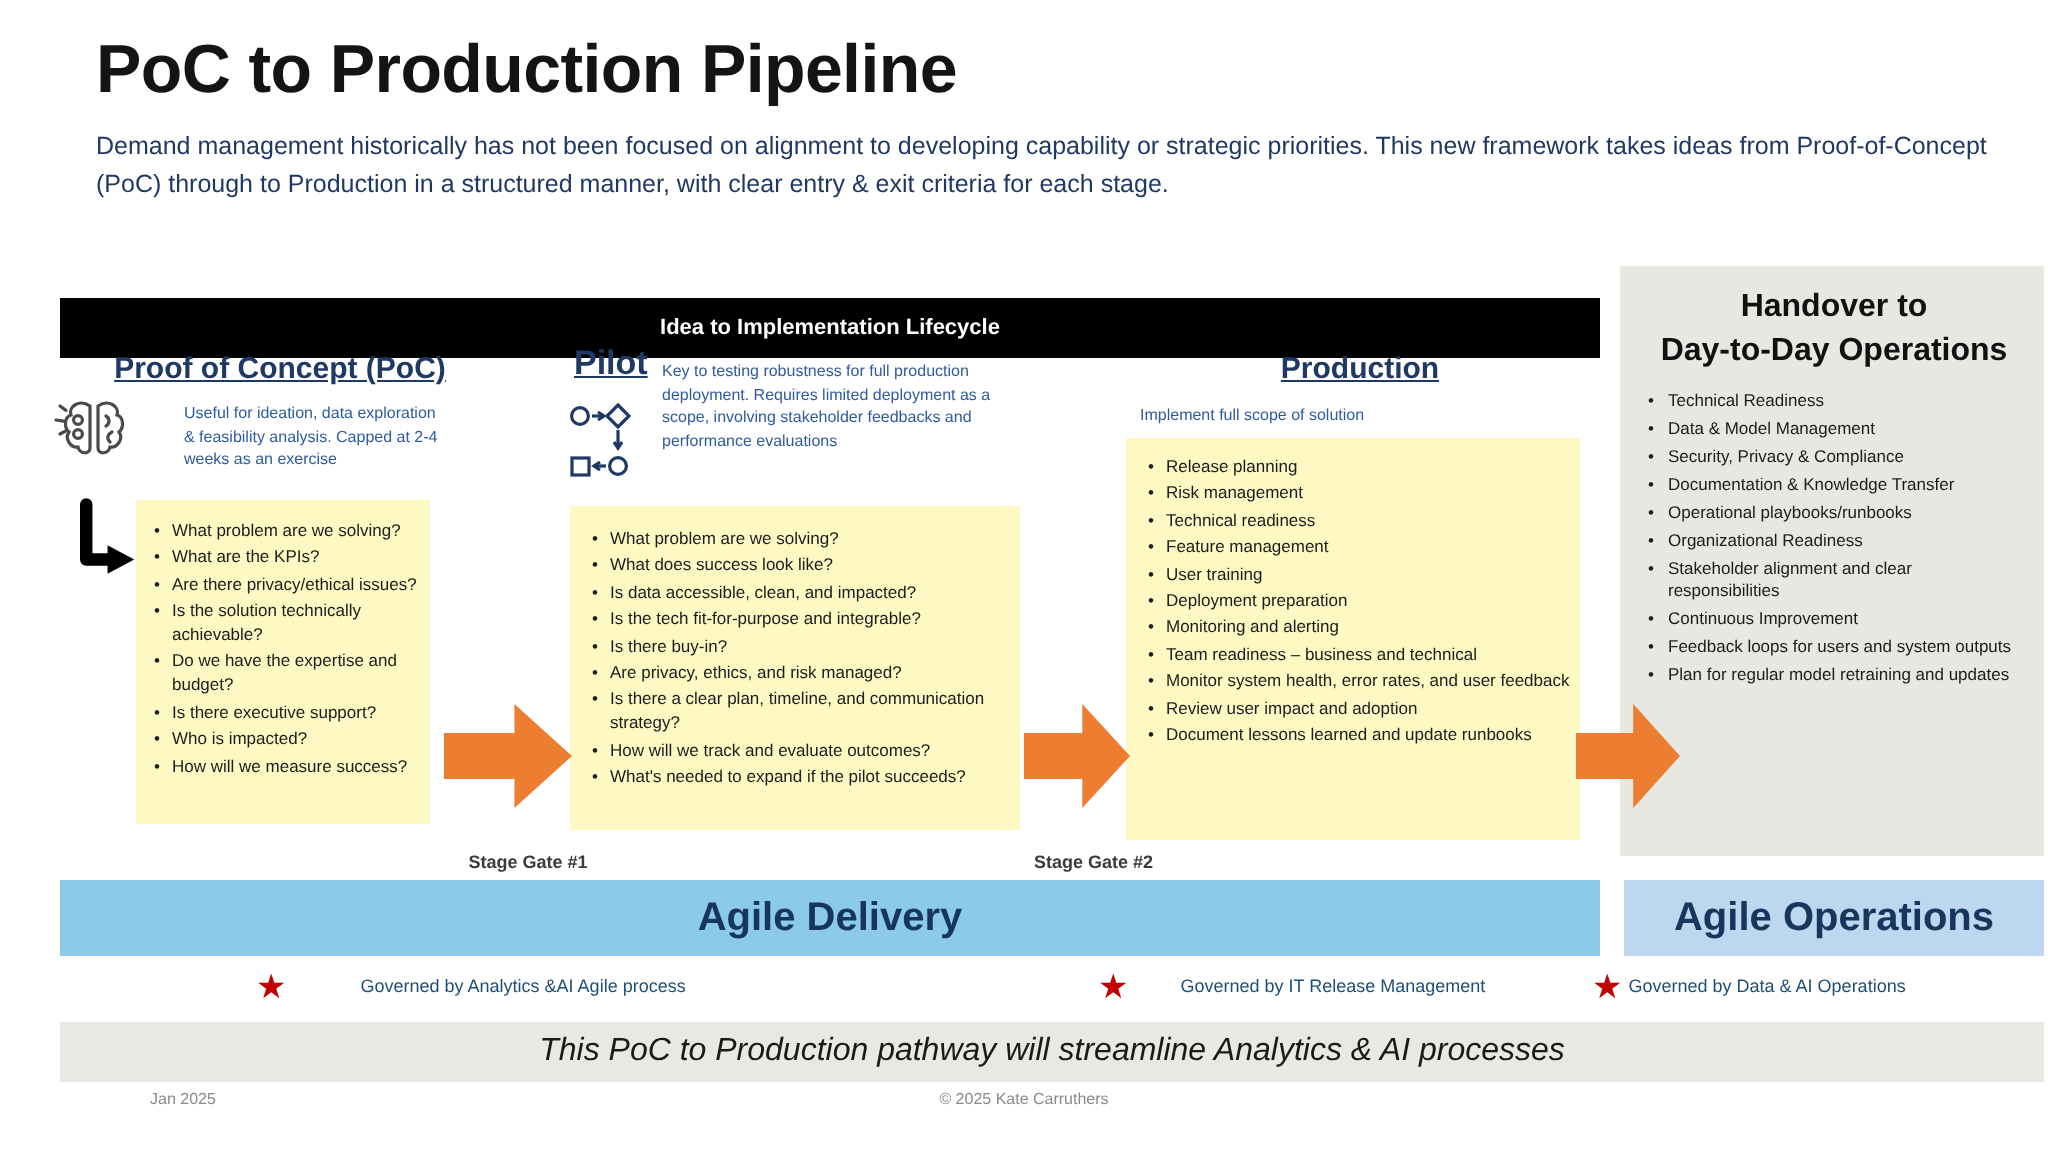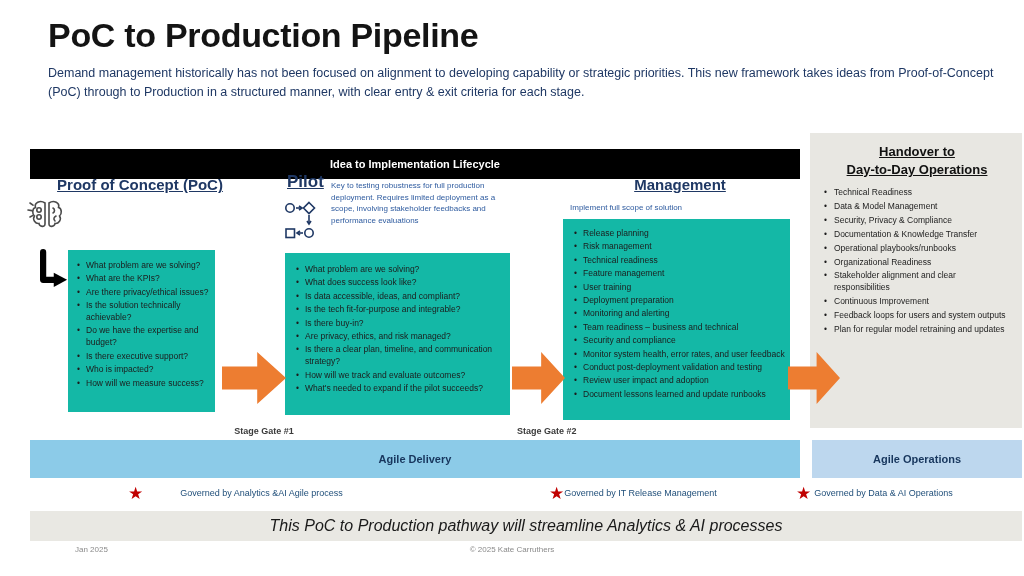--- a/index.html
+++ b/index.html
@@ -15,54 +15,54 @@
   .stage-title { position:absolute; font-weight:700; color:#1F3864;text-decoration:underline; }
   .poc-title { left:40px; top:176px; width:200px; text-align:center; font-size:15px; }
   .pilot-title { left:287px; top:172px; font-size:17px; }
   .prod-title { left:570px; top:176px; width:220px; text-align:center; font-size:15px; }
 
   .small-desc { position:absolute; font-size:8px; line-height:1.45; color:#2E5B9F; }
   .poc-desc { left:92px; top:201px; width:128px; }
   .pilot-desc { left:331px; top:180px; width:182px; }
   .prod-desc { left:570px; top:202px; width:200px; }
 
-  .graybox { position:absolute; background:#14b8a6; }
+  .graybox { position:absolute; background:#fef9c3; }
   .poc-box { left:68px; top:250px; width:147px; height:162px; padding:10px 5px 8px 8px; }
   .pilot-box { left:285px; top:253px; width:225px; height:162px; padding:11px 6px 8px 10px; }
   .prod-box { left:563px; top:219px; width:227px; height:201px; padding:9px 5px 8px 10px; }
 
   ul.bullets { list-style:none; font-size:8.5px; line-height:1.4; color:#1c1c1c; }
   ul.bullets li { position:relative; padding-left:10px; margin-bottom:1.5px; }
   ul.bullets li::before { content:"•"; position:absolute; left:1px; top:0; }
 
   .handover { position:absolute; left:810px; top:133px; width:212px; height:295px; background:#E8E7E2; padding:10px 8px 8px 10px; }
-  .handover h2 { font-size:13px; font-weight:700; color:#111111; text-align:center; line-height:1.35; margin-bottom:9px;text-decoration:underline; }
+  .handover h2 { font-size:16px; font-weight:700; color:#111111; text-align:center; line-height:1.35; margin-bottom:9px; }
   .handover ul.bullets li { padding-left:14px; margin-bottom:2px; }
   .handover ul.bullets li::before { left:4px; }
 
   .o-arrow { position:absolute; background:#ED7D31; z-index:2;
              clip-path:polygon(0 28%, 55% 28%, 55% 0, 100% 50%, 55% 100%, 55% 72%, 0 72%); }
   .arrow1 { left:222px; top:352px; width:64px; height:52px; }
   .arrow2 { left:512px; top:352px; width:53px; height:52px; }
   .arrow3 { left:788px; top:352px; width:52px; height:52px; }
 
   .gate { position:absolute; top:426px; font-size:9px; font-weight:700; color:#3b3b3b; }
   .gate1 { left:224px; width:80px; text-align:center; }
   .gate2 { left:517px; }
 
   .bar { position:absolute; top:440px; height:38px; display:flex; align-items:center; justify-content:center;
-         font-size:11px; font-weight:700; color:#17365D; }
+         font-size:20px; font-weight:700; color:#17365D; }
   .bar-delivery { left:30px; width:770px; background:#8CCBE8; }
   .bar-operations { left:812px; width:210px; background:#BDD7EE; }
 
   .gov { position:absolute; top:484px; display:flex; align-items:center; height:18px; }
   .gov .star { font-size:17px; color:#C00000; line-height:1; }
   .gov .gov-label { font-size:9px; color:#1F4E79; }
   .gov1 { left:128px; } .gov1 .gov-label { margin-left:37px; }
-  .gov2 { left:549px; } .gov2 .gov-label { }
+  .gov2 { left:549px; } .gov2 .gov-label { margin-left:26px; }
   .gov3 { left:796px; } .gov3 .gov-label { margin-left:3px; }
 
   .tagline { position:absolute; left:30px; top:511px; width:992px; height:30px; background:#E9E8E3;
              display:flex; align-items:center; justify-content:center;
              font-size:16px; font-style:italic; font-weight:500; color:#1a1a1a; }
 
   .footer-date { position:absolute; left:75px; top:545px; font-size:8px; color:#8a8a8a; }
   .footer-copy { position:absolute; left:0; top:545px; width:1024px; text-align:center; font-size:8px; color:#8a8a8a; }
 
   .icon { position:absolute; }
@@ -84,20 +84,21 @@
   <span class="icon poc-icon">
     <svg width="42" height="40" viewBox="0 0 42 40" fill="none" stroke="#4a4a4a" stroke-width="1.6" stroke-linecap="round">
       <path d="M5 7 l3 2.2 M3 14 l3.8 0.6 M5 21 l3 -1.6"></path>
       <path d="M20 7 c-5 -3.5 -11 0 -9.5 4.5 c-3.5 1 -3.5 6.5 -1 8.5 c-2.5 3.5 1 8 4.5 7.5 c0.5 3.5 6 4 6 0.5 z"></path>
       <circle cx="14" cy="14" r="2.2"></circle>
       <circle cx="14" cy="21" r="2.2"></circle>
       <path d="M24 7 c5 -3.5 11 0 9.5 4.5 c3.5 1 3.5 6.5 1 8.5 c2.5 3.5 -1 8 -4.5 7.5 c-0.5 3.5 -6 4 -6 0.5 z"></path>
       <path d="M28 12 c2 1 2 4 0 5 M31 20 c-2 1 -3 3 -1 5"></path>
     </svg>
   </span>
+  <p class="small-desc poc-desc">Useful for ideation, data exploration &amp; feasibility analysis. Capped at 2-4 weeks as an exercise</p>
   <span class="icon l-arrow">
     <svg width="32" height="44" viewBox="0 0 36 44">
       <path d="M8 2 V33 H22" fill="none" stroke="#000" stroke-width="7" stroke-linejoin="round" stroke-linecap="round"></path>
       <polygon points="20,25 35,33 20,41" fill="#000"></polygon>
     </svg>
   </span>
   <div class="graybox poc-box">
     <ul class="bullets">
         <li>What problem are we solving?</li>
         <li>What are the KPIs?</li>
@@ -123,45 +124,43 @@
       <path d="M19 35 h-5"></path>
         <path d="M16 33 l-3 2 3 2" fill="none"></path>
       <circle cx="25" cy="35" r="4.2"></circle>
     </svg>
   </span>
   <p class="small-desc pilot-desc">Key to testing robustness for full production deployment. Requires limited deployment as a scope, involving stakeholder feedbacks and performance evaluations</p>
   <div class="graybox pilot-box">
     <ul class="bullets">
         <li>What problem are we solving?</li>
         <li>What does success look like?</li>
-        <li>Is data accessible, ideas, and compliant?</li>
+        <li>Is data accessible, clean, and impacted?</li>
         <li>Is the tech fit-for-purpose and integrable?</li>
         <li>Is there buy-in?</li>
         <li>Are privacy, ethics, and risk managed?</li>
         <li>Is there a clear plan, timeline, and communication strategy?</li>
         <li>How will we track and evaluate outcomes?</li>
         <li>What's needed to expand if the pilot succeeds?</li>
       </ul>
   </div>
 
-  <div class="stage-title prod-title">Management</div>
+  <div class="stage-title prod-title">Production</div>
   <p class="small-desc prod-desc">Implement full scope of solution</p>
   <div class="graybox prod-box">
     <ul class="bullets">
         <li>Release planning</li>
         <li>Risk management</li>
         <li>Technical readiness</li>
         <li>Feature management</li>
         <li>User training</li>
         <li>Deployment preparation</li>
         <li>Monitoring and alerting</li>
         <li>Team readiness – business and technical</li>
-        <li>Security and compliance</li>
         <li>Monitor system health, error rates, and user feedback</li>
-        <li>Conduct post-deployment validation and testing</li>
         <li>Review user impact and adoption</li>
         <li>Document lessons learned and update runbooks</li>
       </ul>
   </div>
 
   <aside class="handover">
     <h2>
       <span>Handover to</span><br>
       <span>Day-to-Day Operations</span>
     </h2>

